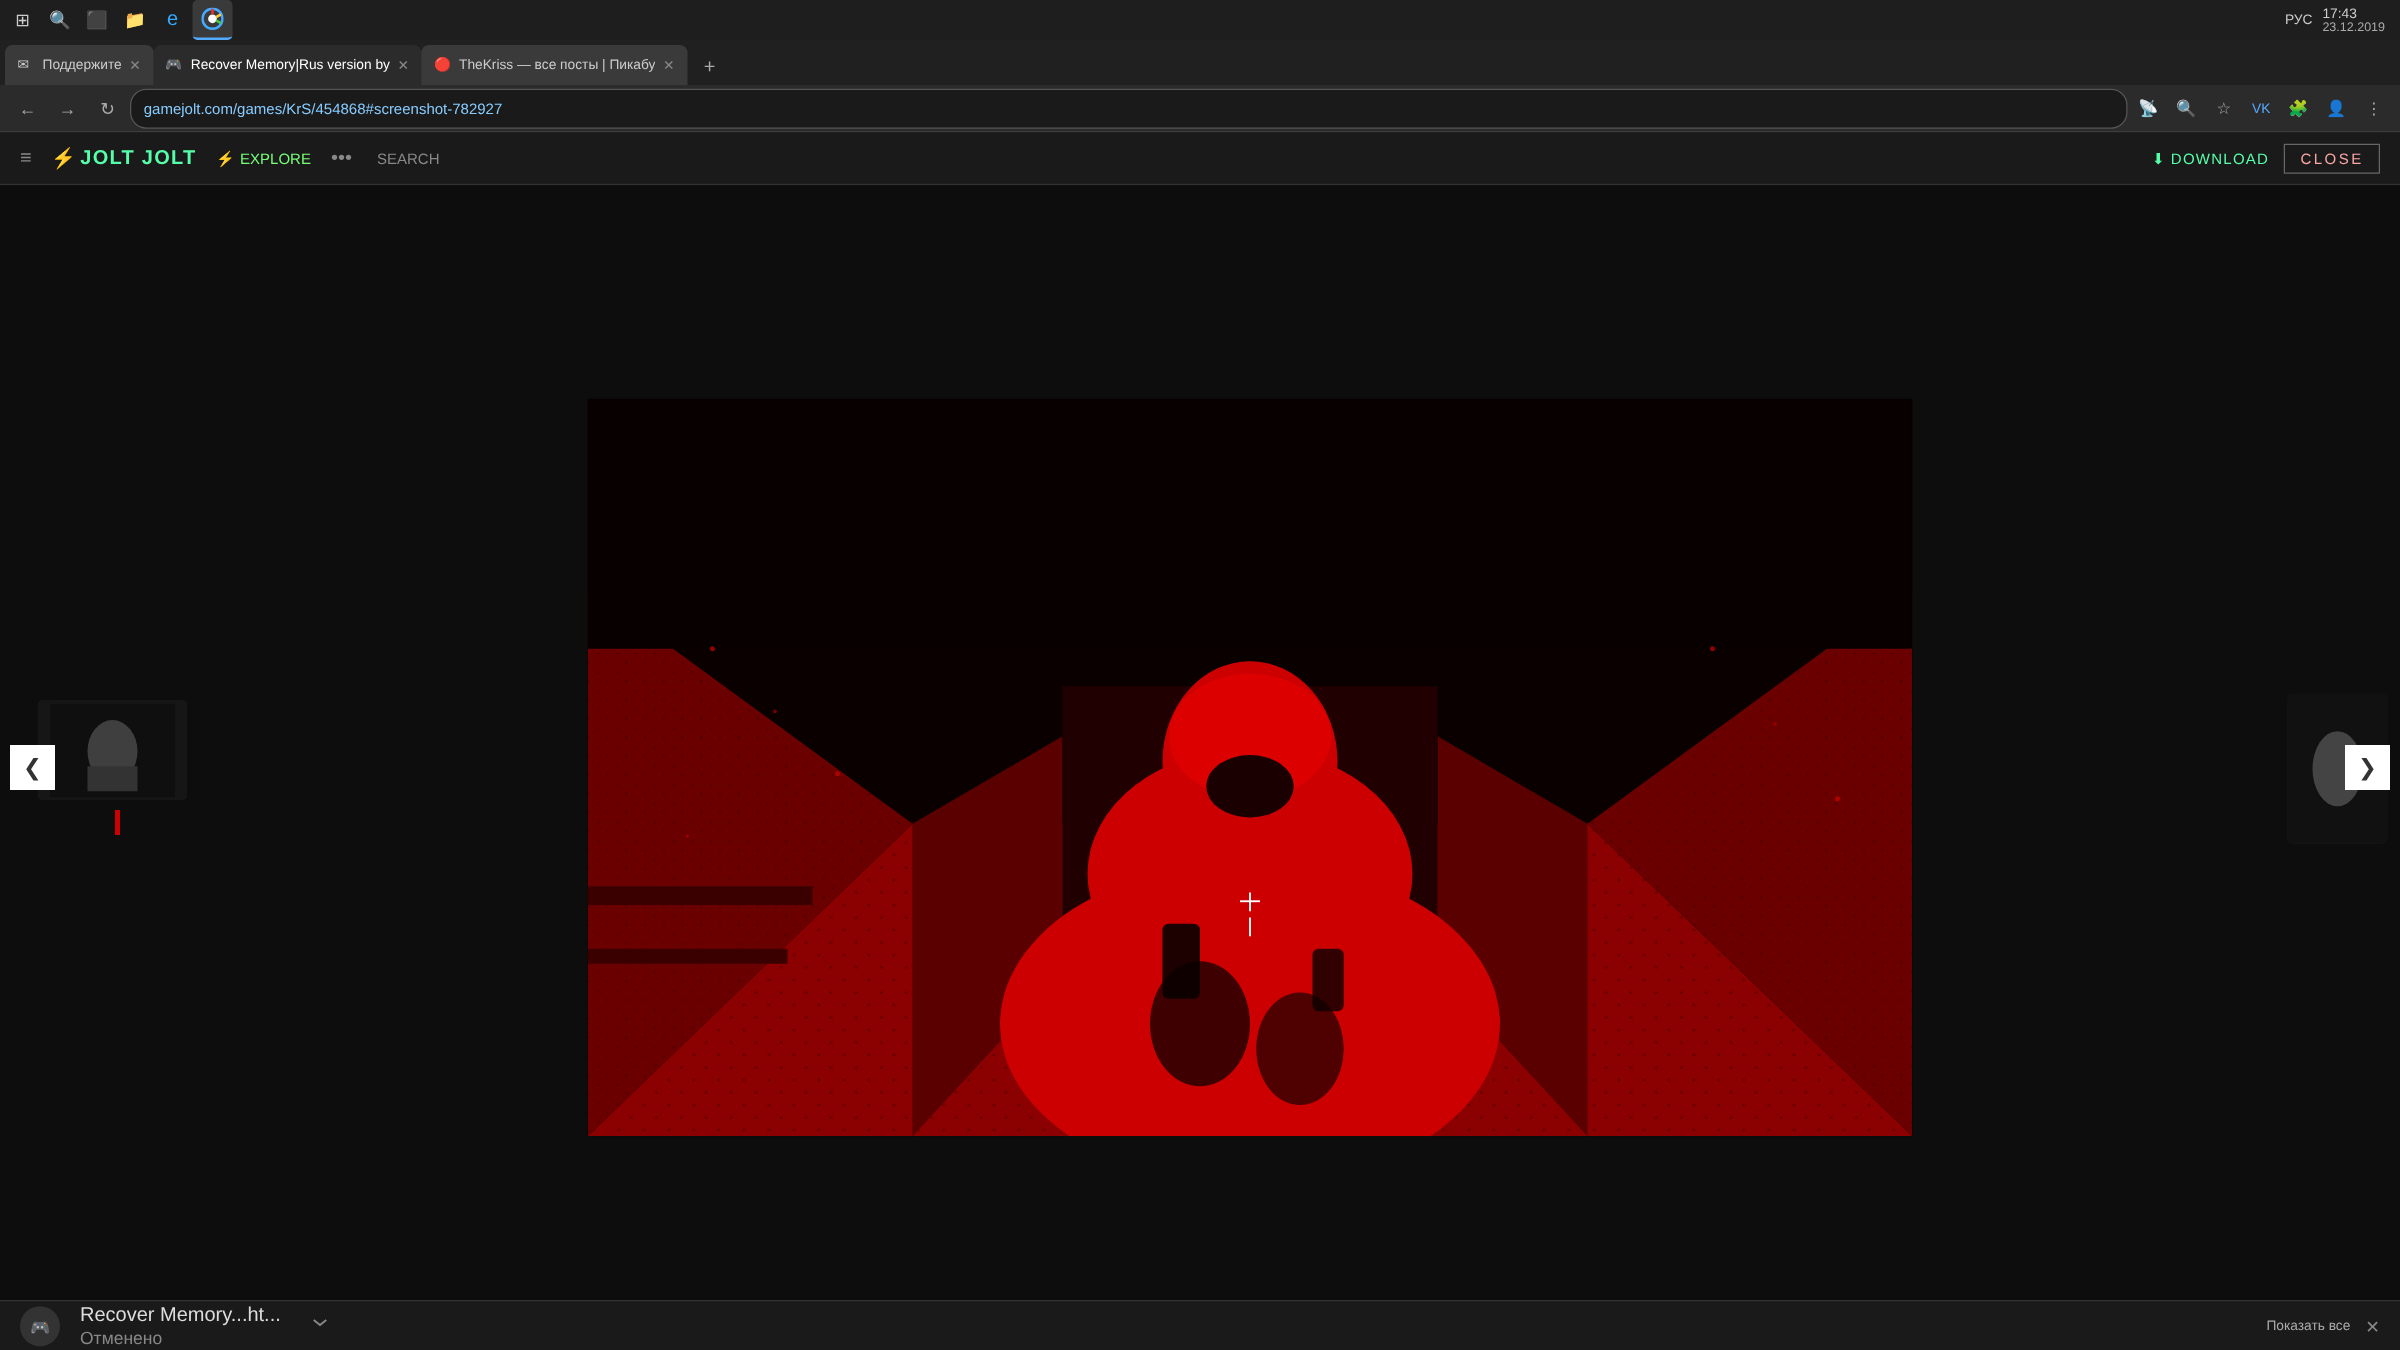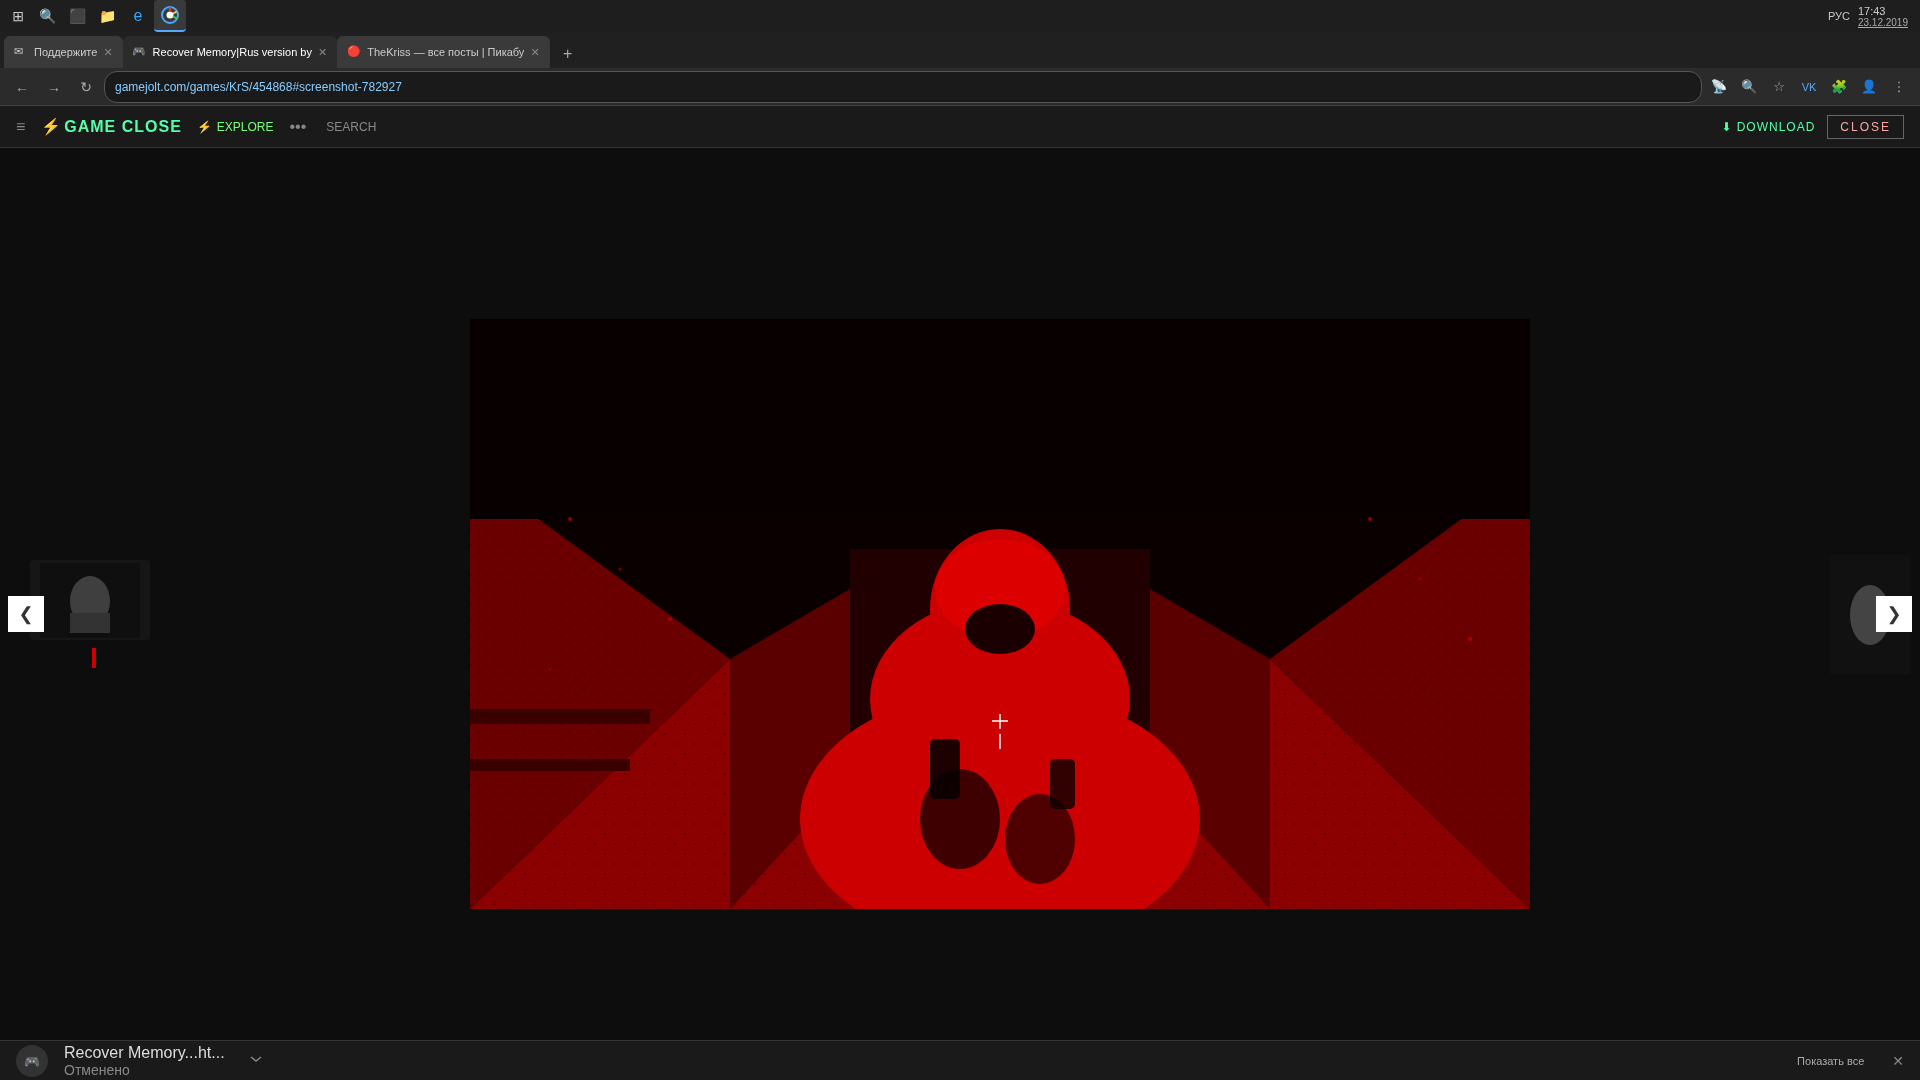--- a/index.html
+++ b/index.html
@@ -334,21 +334,21 @@
       font-weight: normal;
     }
     #notif-sub {
       font-size: 14px;
       color: #888;
     }
     #notif-right {
       margin-left: auto;
       display: flex;
       align-items: center;
-      gap: 28px;
+      gap: 12px;
     }
     #notif-action {
       font-size: 11px;
       color: #aaa;
       cursor: pointer;
     }
     #notif-dismiss {
       color: #888;
       cursor: pointer;
       font-size: 14px;
@@ -387,21 +387,21 @@
         <path d="M9 1 L9 5.5" stroke="#e33" stroke-width="2"></path>
         <path d="M15.7 5.5 L11.9 7.75" stroke="#fc3" stroke-width="2"></path>
         <path d="M15.7 12.5 L11.9 10.25" stroke="#4c4" stroke-width="2"></path>
       </svg>
     </div>
   </div>
   <div id="taskbar-right">
     <span style="font-size:11px;color:#ccc;padding-left:10px;">РУС</span>
     <div id="clock">
       <div style="font-size:11px;color:#ccc;">17:43</div>
-      <div style="font-size:10px;color:#aaa;text-decoration:underline;">23.12.2019</div>
+      <div style="font-size:10px;color:#aaa;">23.12.2019</div>
     </div>
   </div>
 </div>
 
 <div id="browser">
 
   <div id="tab-bar">
 
     <div class="tab">
       <span class="tab-favicon">✉</span>
@@ -440,21 +440,21 @@
       <div class="nav-icon-right">⋮</div>
     </div>
   </div>
 
   <div id="page-content">
 
     <div id="gj-header">
       <span id="gj-menu-icon">≡</span>
       <div id="gj-logo">
         <span style="color:#5fa;">⚡</span>
-        <span>GAME CLOSE</span>
+        <span>JOLT JOLT</span>
       </div>
       <div id="gj-explore">
         <span style="color:#7f7;">⚡</span>
         <span>EXPLORE</span>
       </div>
       <span id="gj-more-dots">•••</span>
       <span id="gj-search">SEARCH</span>
       <div id="gj-header-right">
         <button id="gj-download-btn">
           <span>⬇</span>

